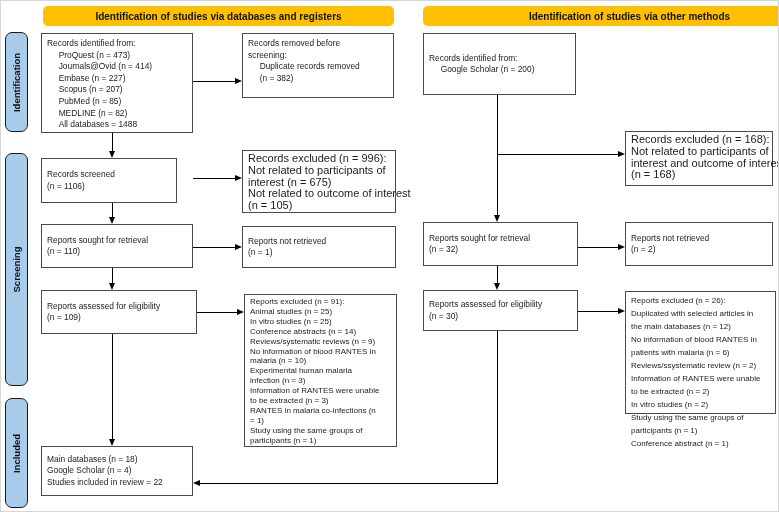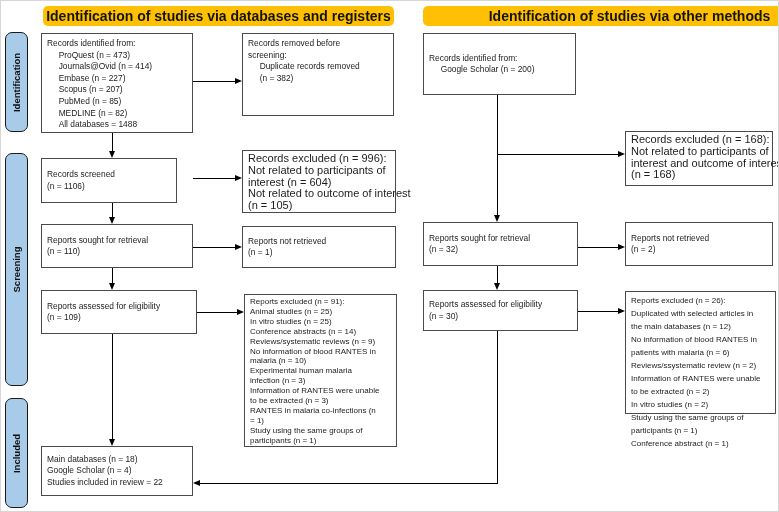--- a/index.html
+++ b/index.html
@@ -4,21 +4,21 @@
 <style>
   html,body{margin:0;padding:0;background:#ffffff;}
   #canvas{
     position:relative;width:779px;height:512px;background:#ffffff;
     font-family:"Liberation Sans",sans-serif;color:#1c1c1c;
     border:1px solid #d6d6d6;box-sizing:border-box;overflow:hidden;
   }
   .hdr{
     position:absolute;height:20px;background:#FFC003;border-radius:5px;
     display:flex;align-items:center;justify-content:center;
-    font-size:14px;font-weight:bold;color:#141400;white-space:nowrap;
+    font-size:10px;font-weight:bold;color:#141400;white-space:nowrap;
   }
   .ribbon{
     position:absolute;width:23px;background:#A8CBEA;border:1px solid #1a1a1a;
     border-radius:7px;display:flex;align-items:center;justify-content:center;
     box-sizing:border-box;
   }
   .ribbon span{
     transform:rotate(-90deg);white-space:nowrap;font-size:9.5px;font-weight:bold;color:#101010;
   }
   .box{
@@ -56,29 +56,29 @@
   </div>
 
   <div class="box list1" style="left:40px;top:32px;width:152px;height:100px;">Records identified from:
 &nbsp;&nbsp;&nbsp;&nbsp;&nbsp;ProQuest (n = 473)
 &nbsp;&nbsp;&nbsp;&nbsp;&nbsp;Journals@Ovid (n = 414)
 &nbsp;&nbsp;&nbsp;&nbsp;&nbsp;Embase (n = 227)
 &nbsp;&nbsp;&nbsp;&nbsp;&nbsp;Scopus (n = 207)
 &nbsp;&nbsp;&nbsp;&nbsp;&nbsp;PubMed (n = 85)
 &nbsp;&nbsp;&nbsp;&nbsp;&nbsp;MEDLINE (n = 82)
 &nbsp;&nbsp;&nbsp;&nbsp;&nbsp;All databases = 1488</div>
-  <div class="box list1" style="left:241px;top:32px;width:152px;height:83px;">Records removed before
+  <div class="box list1" style="left:241px;top:32px;width:152px;height:65px;">Records removed before
 screening:
 &nbsp;&nbsp;&nbsp;&nbsp;&nbsp;Duplicate records removed
 &nbsp;&nbsp;&nbsp;&nbsp;&nbsp;(n = 382)</div>
   <div class="box center" style="left:40px;top:157px;width:136px;height:45px;">Records screened
 (n = 1106)</div>
   <div class="box list2" style="left:241px;top:149px;width:154px;height:63px;">Records excluded (n = 996):
 Not related to participants of
-interest (n = 604)
+interest (n = 675)
 Not related to outcome of interest
 (n = 105)</div>
   <div class="box center" style="left:40px;top:223px;width:152px;height:44px;">Reports sought for retrieval
 (n = 110)</div>
   <div class="box center" style="left:241px;top:225px;width:154px;height:42px;">Reports not retrieved
 (n = 1)</div>
   <div class="box center" style="left:40px;top:289px;width:156px;height:44px;">Reports assessed for eligibility
 (n = 109)</div>
   <div class="box dense1" style="left:243px;top:278px;width:153px;height:153px;margin-top:15px;">Reports excluded (n = 91):
 Animal studies (n = 25)

